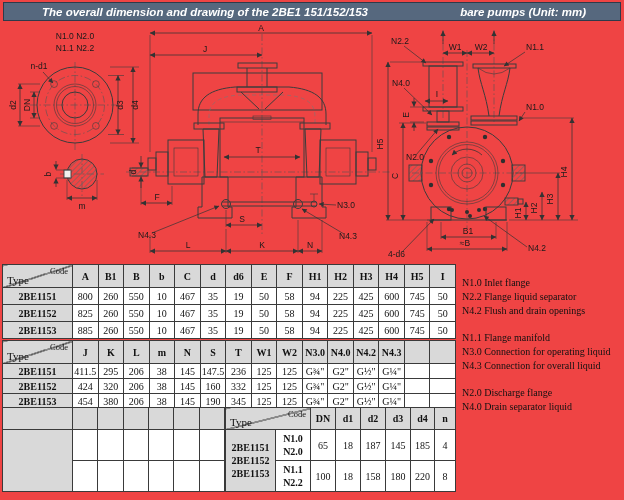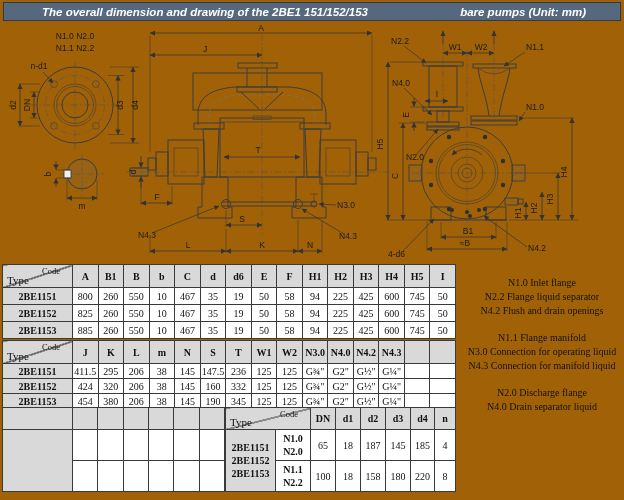--- a/index.html
+++ b/index.html
@@ -1,16 +1,16 @@
 <!DOCTYPE html>
 <html><head>
 <meta charset="utf-8">
 <style>
   html,body{margin:0;padding:0;background:#e8e6e2;}
-  .page{position:relative;width:624px;height:500px;background:#a16207;overflow:hidden;
+  .page{position:relative;width:624px;height:500px;background:#ef4444;overflow:hidden;
         font-family:"Liberation Serif",serif;}
   
   .hbar{position:absolute;left:3px;top:2px;width:618px;height:19px;background:#56687e;
         border:1px solid #2e3a4a;box-sizing:border-box;display:flex;align-items:center;
         justify-content:space-between;padding:0 34px 0 38px;}
   .hbar span{color:#fff;font:italic bold 11.5px "Liberation Sans",sans-serif;white-space:nowrap;}
   
   svg.draw{position:absolute;left:0;top:22px;}
   .ln{stroke:#3c3c3c;fill:none;stroke-width:1;}
   .lt{stroke:#3c3c3c;fill:none;stroke-width:0.6;}
@@ -36,25 +36,25 @@
   #fill .hrow th{height:21px;background:#d9d9d9;}
   #fill td{height:30px;background:#fff;}
   #fill th.tall{background:#d9d9d9;}
   #t3{left:225px;top:407px;width:230px;}
   #t3 thead th{height:21px;} #t3 tbody td{height:30px;}
   #t3 td.typecell2{background:#d9d9d9;font-weight:bold;font-size:10px;line-height:13px;}
   #t3 td.codecell{font-weight:bold;line-height:13px;}
   .corner{position:relative;background:#d9d9d9 linear-gradient(to bottom right,
       rgba(0,0,0,0) calc(50% - 0.6px),#3a3a3a calc(50% - 0.6px),
       #3a3a3a calc(50% + 0.6px),rgba(0,0,0,0) calc(50% + 0.6px)) !important;}
-  .corner .c-top{position:absolute;top:1px;right:12px;font-weight:normal;font-size:8.5px;}
+  .corner .c-top{position:absolute;top:1px;right:4px;font-weight:normal;font-size:8.5px;}
   .corner .c-bot{position:absolute;bottom:1px;left:4px;font-weight:normal;font-size:11px;}
   
   .legend{position:absolute;left:462px;top:276px;width:160px;font:10px "Liberation Serif",serif;color:#111;}
-  .legend .grp{margin-bottom:13px;text-align:center;}
+  .legend .grp{margin-bottom:13px;}
   .legend .li{line-height:14px;white-space:nowrap;}
 </style>
 </head>
 <body>
 
 <div class="page">
 
   <div class="hbar">
     <span>The overall dimension and drawing of the 2BE1 151/152/153</span>
     <span>bare pumps (Unit: mm)</span>
@@ -591,21 +591,21 @@
 
   <div class="legend">
     <div class="grp">
       <div class="li">N1.0 Inlet flange</div>
       <div class="li">N2.2 Flange liquid separator</div>
       <div class="li">N4.2 Flush and drain openings</div>
     </div>
     <div class="grp">
       <div class="li">N1.1 Flange manifold</div>
       <div class="li">N3.0 Connection for operating liquid</div>
-      <div class="li">N4.3 Connection for manifold liquid</div>
+      <div class="li">N4.3 Connection for overall liquid</div>
     </div>
     <div class="grp">
       <div class="li">N2.0 Discharge flange</div>
       <div class="li">N4.0 Drain separator liquid</div>
     </div>
   </div>
 
 </div>
 
 </body></html>

